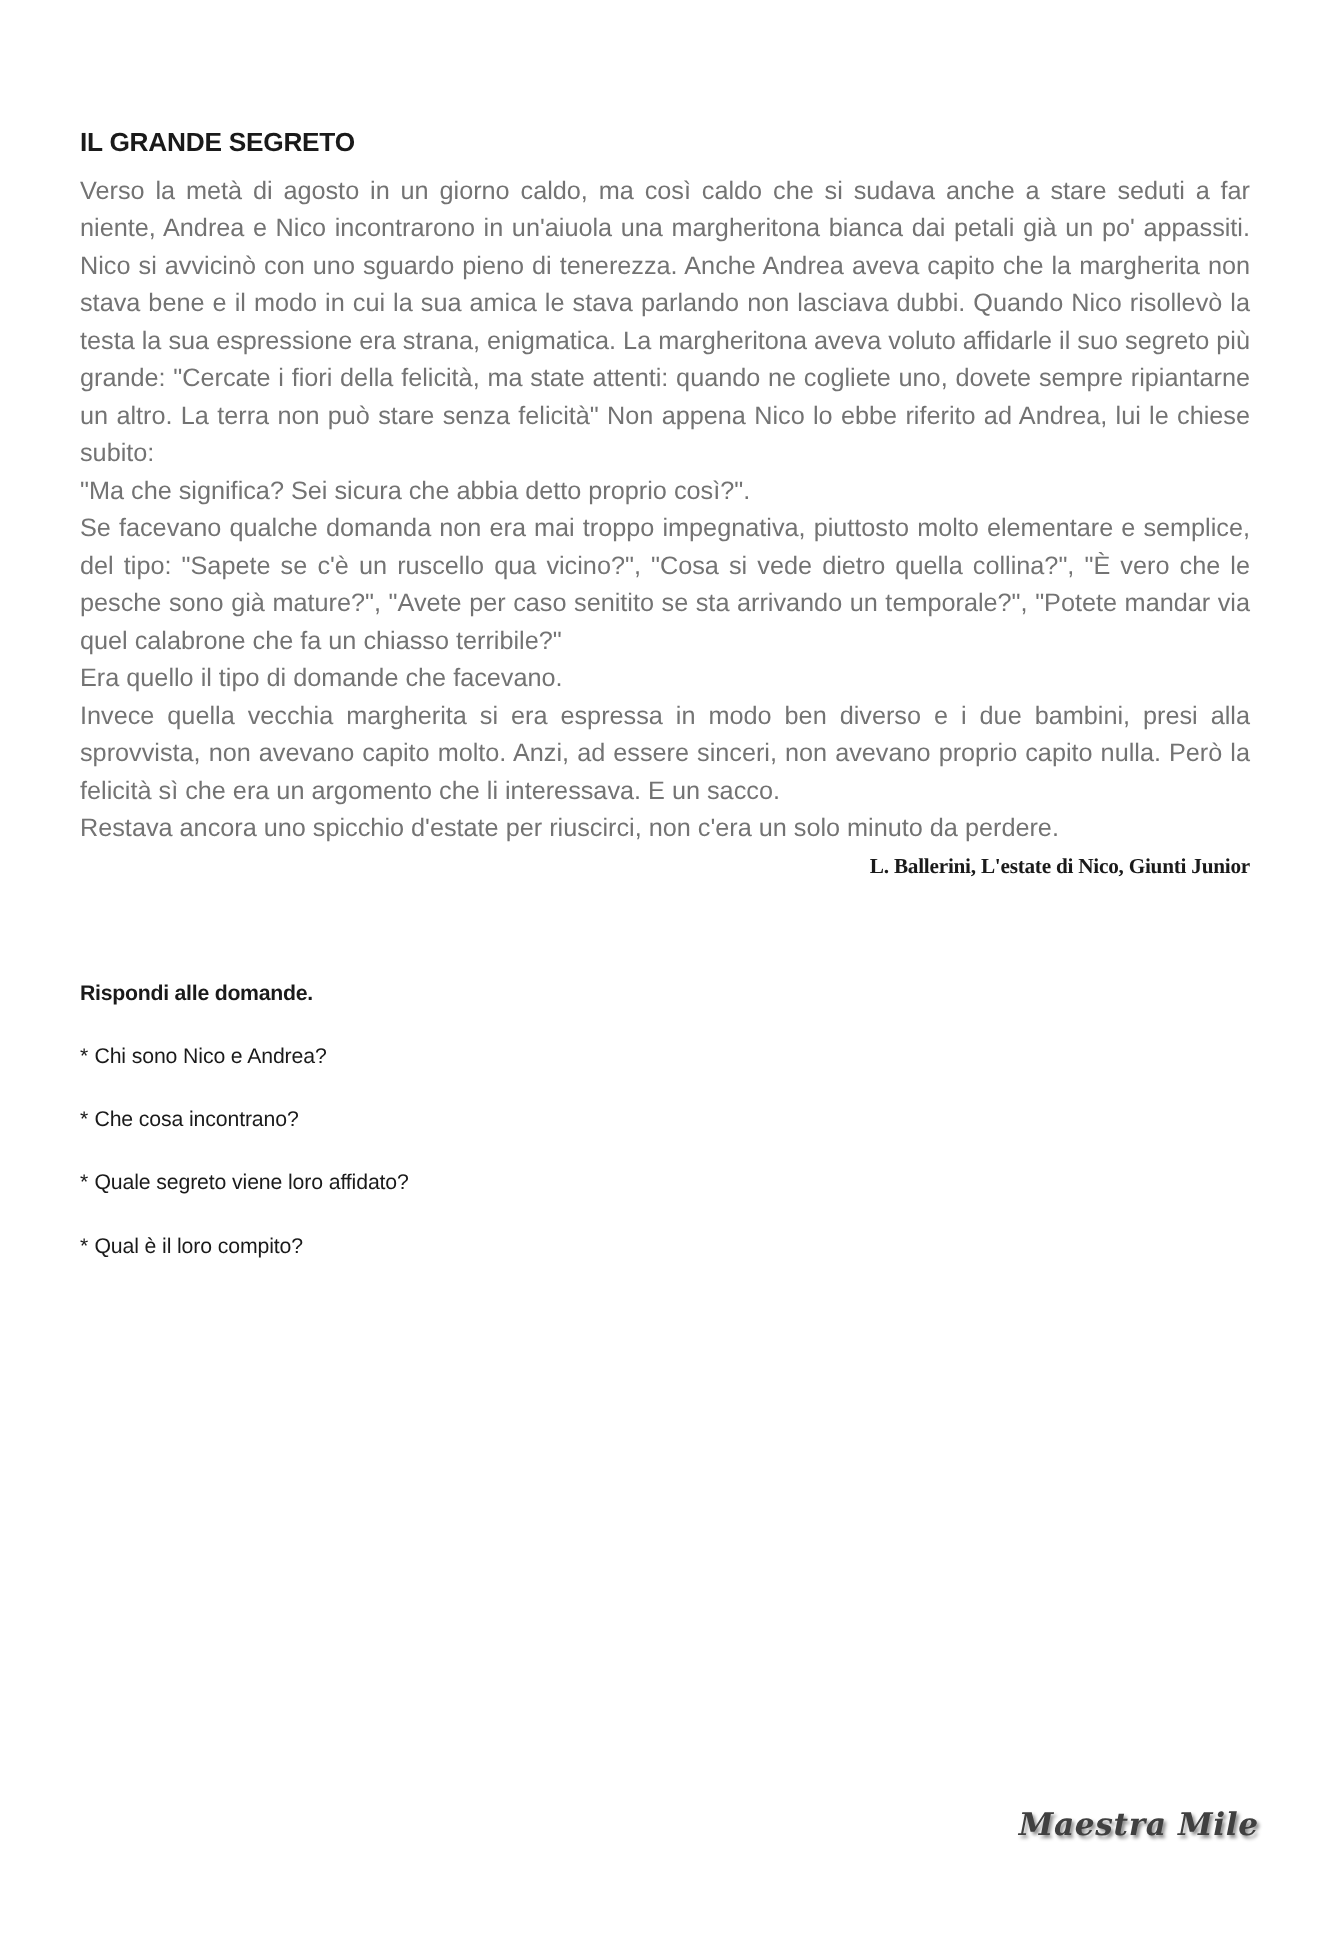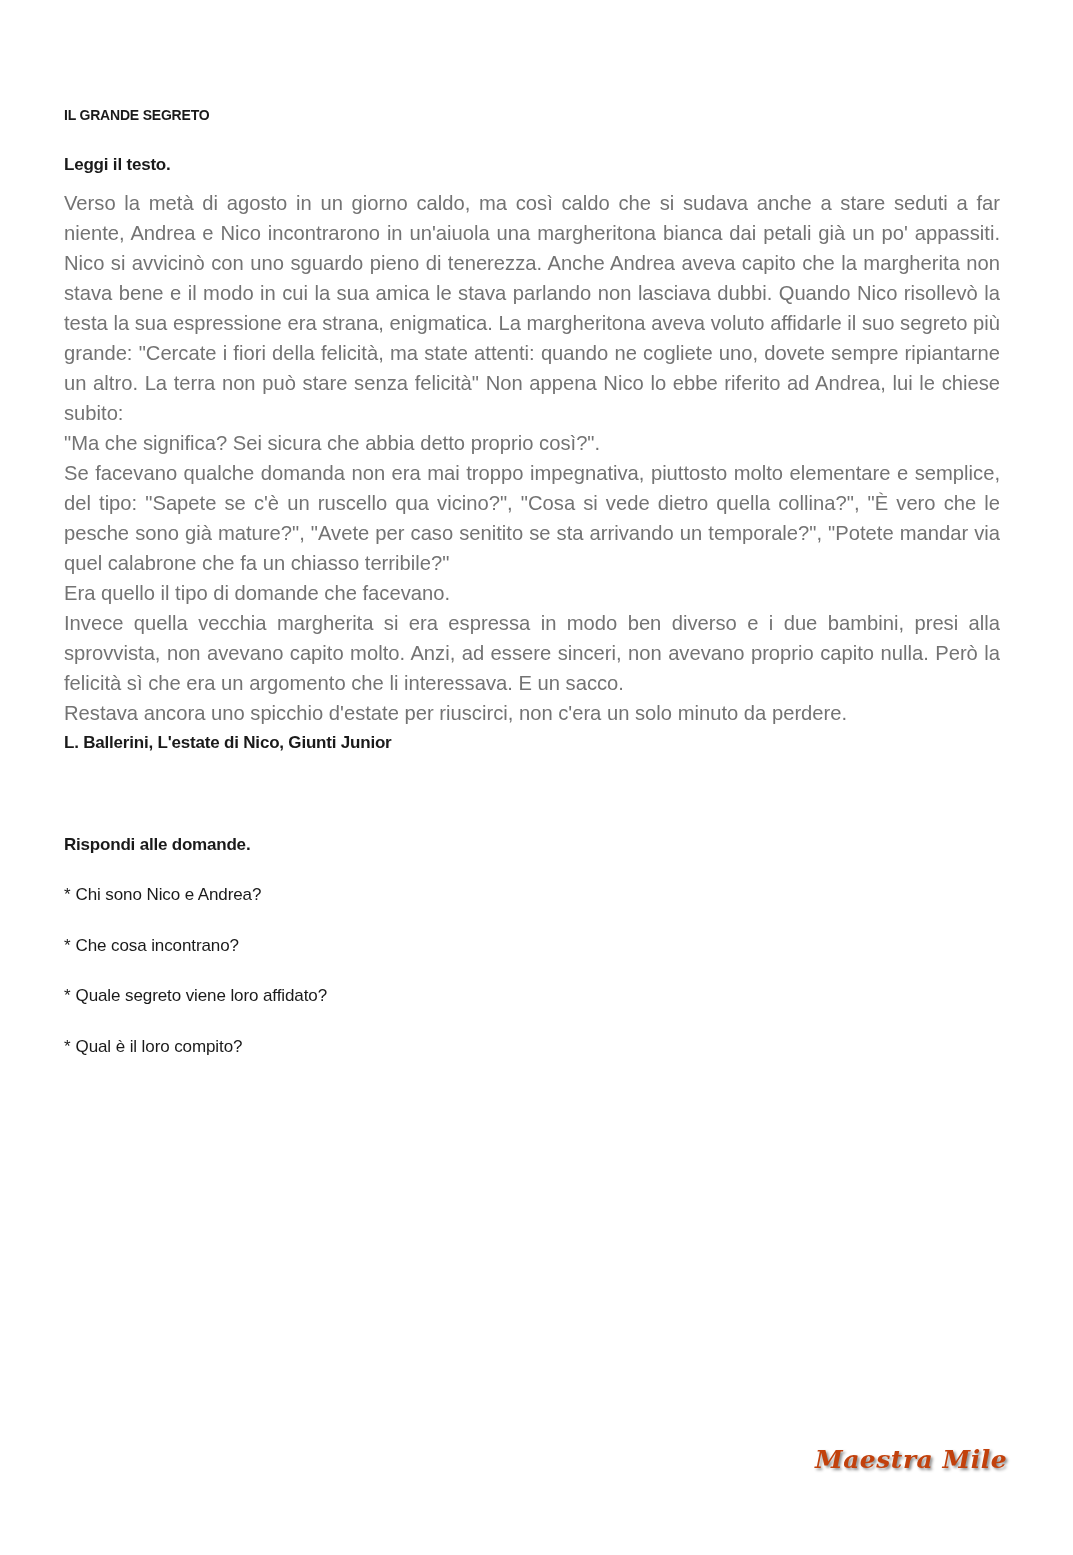--- a/index.html
+++ b/index.html
@@ -16,21 +16,21 @@
     }
     .page {
       position: absolute;
       left: 64px;
       top: 100px;
       width: 936px;
     }
     .title {
       font-family: "Liberation Sans", sans-serif;
       font-weight: bold;
-      font-size: 14px;
+      font-size: 21px;
       margin: 0;
       height: 30px;
       line-height: 30px;
       letter-spacing: -0.2px;
     }
     .instruction {
       font-family: "Liberation Sans", sans-serif;
       font-weight: bold;
       font-size: 17px;
       margin: 20px 0 0 0;
@@ -46,23 +46,24 @@
       color: #737373;
     }
     .story p {
       margin: 0;
       text-align: justify;
     }
     .story p.last-left {
       text-align-last: left;
     }
     .source {
-      font-family: Liberation Sans, sans-serif;
+      font-family: Liberation Serif, serif;
       font-weight: bold;
       font-size: 17px;
+      text-align: right;
       margin: 0;
       line-height: 30px;
       letter-spacing: -0.2px;
     }
     .questions-heading {
       font-family: "Liberation Sans", sans-serif;
       font-weight: bold;
       font-size: 17px;
       margin: 72px 0 0 0;
       line-height: 30px;
@@ -86,32 +87,31 @@
     }
     .signature {
       position: absolute;
       left: 815px;
       top: 1445px;
       width: 175px;
       font-family: "DejaVu Serif", serif;
       font-style: italic;
       font-weight: bold;
       font-size: 25px;
-      color: #c2410c;
+      color: #404040;
       text-shadow: 2px 2px 3px rgba(0,0,0,0.45);
       letter-spacing: 0.5px;
       white-space: nowrap;
     }
   </style>
 </head>
 <body>
 
 <div class="page">
   <h1 class="title">IL GRANDE SEGRETO</h1>
-  <h2 class="instruction">Leggi il testo.</h2>
 
   <div class="story">
     <p class="last-left">Verso la metà di agosto in un giorno caldo, ma così caldo che si sudava anche a stare seduti a far niente, Andrea e Nico incontrarono in un'aiuola una margheritona bianca dai petali già un po' appassiti. Nico si avvicinò con uno sguardo pieno di tenerezza. Anche Andrea aveva capito che la margherita non stava bene e il modo in cui la sua amica le stava parlando non lasciava dubbi. Quando Nico risollevò la testa la sua espressione era strana, enigmatica. La margheritona aveva voluto affidarle il suo segreto più grande: "Cercate i fiori della felicità, ma state attenti: quando ne cogliete uno, dovete sempre ripiantarne un altro. La terra non può stare senza felicità" Non appena Nico lo ebbe riferito ad Andrea, lui le chiese subito:</p>
     <p class="last-left">"Ma che significa? Sei sicura che abbia detto proprio così?".</p>
     <p class="last-left">Se facevano qualche domanda non era mai troppo impegnativa, piuttosto molto elementare e semplice, del tipo: "Sapete se c'è un ruscello qua vicino?", "Cosa si vede dietro quella collina?", "È vero che le pesche sono già mature?", "Avete per caso senitito se sta arrivando un temporale?", "Potete mandar via quel calabrone che fa un chiasso terribile?"</p>
     <p class="last-left">Era quello il tipo di domande che facevano.</p>
     <p class="last-left">Invece quella vecchia margherita si era espressa in modo ben diverso e i due bambini, presi alla sprovvista, non avevano capito molto. Anzi, ad essere sinceri, non avevano proprio capito nulla. Però la felicità sì che era un argomento che li interessava. E un sacco.</p>
     <p class="last-left">Restava ancora uno spicchio d'estate per riuscirci, non c'era un solo minuto da perdere.</p>
   </div>
 

